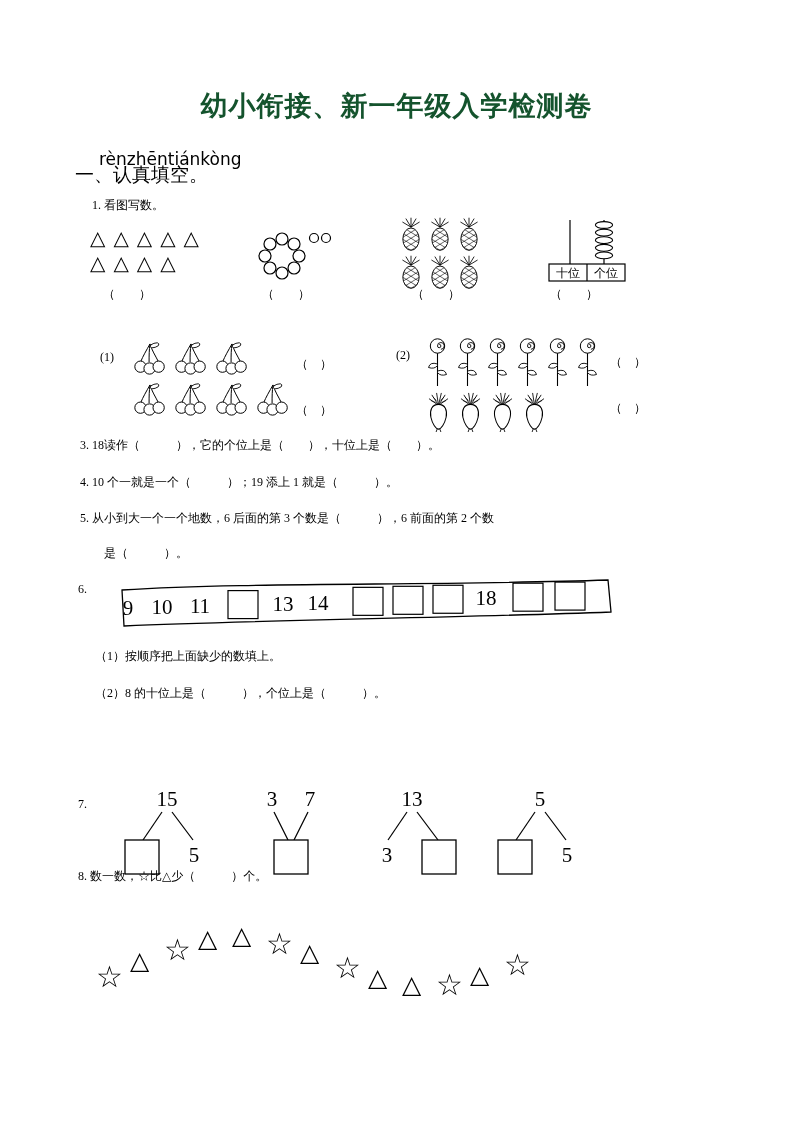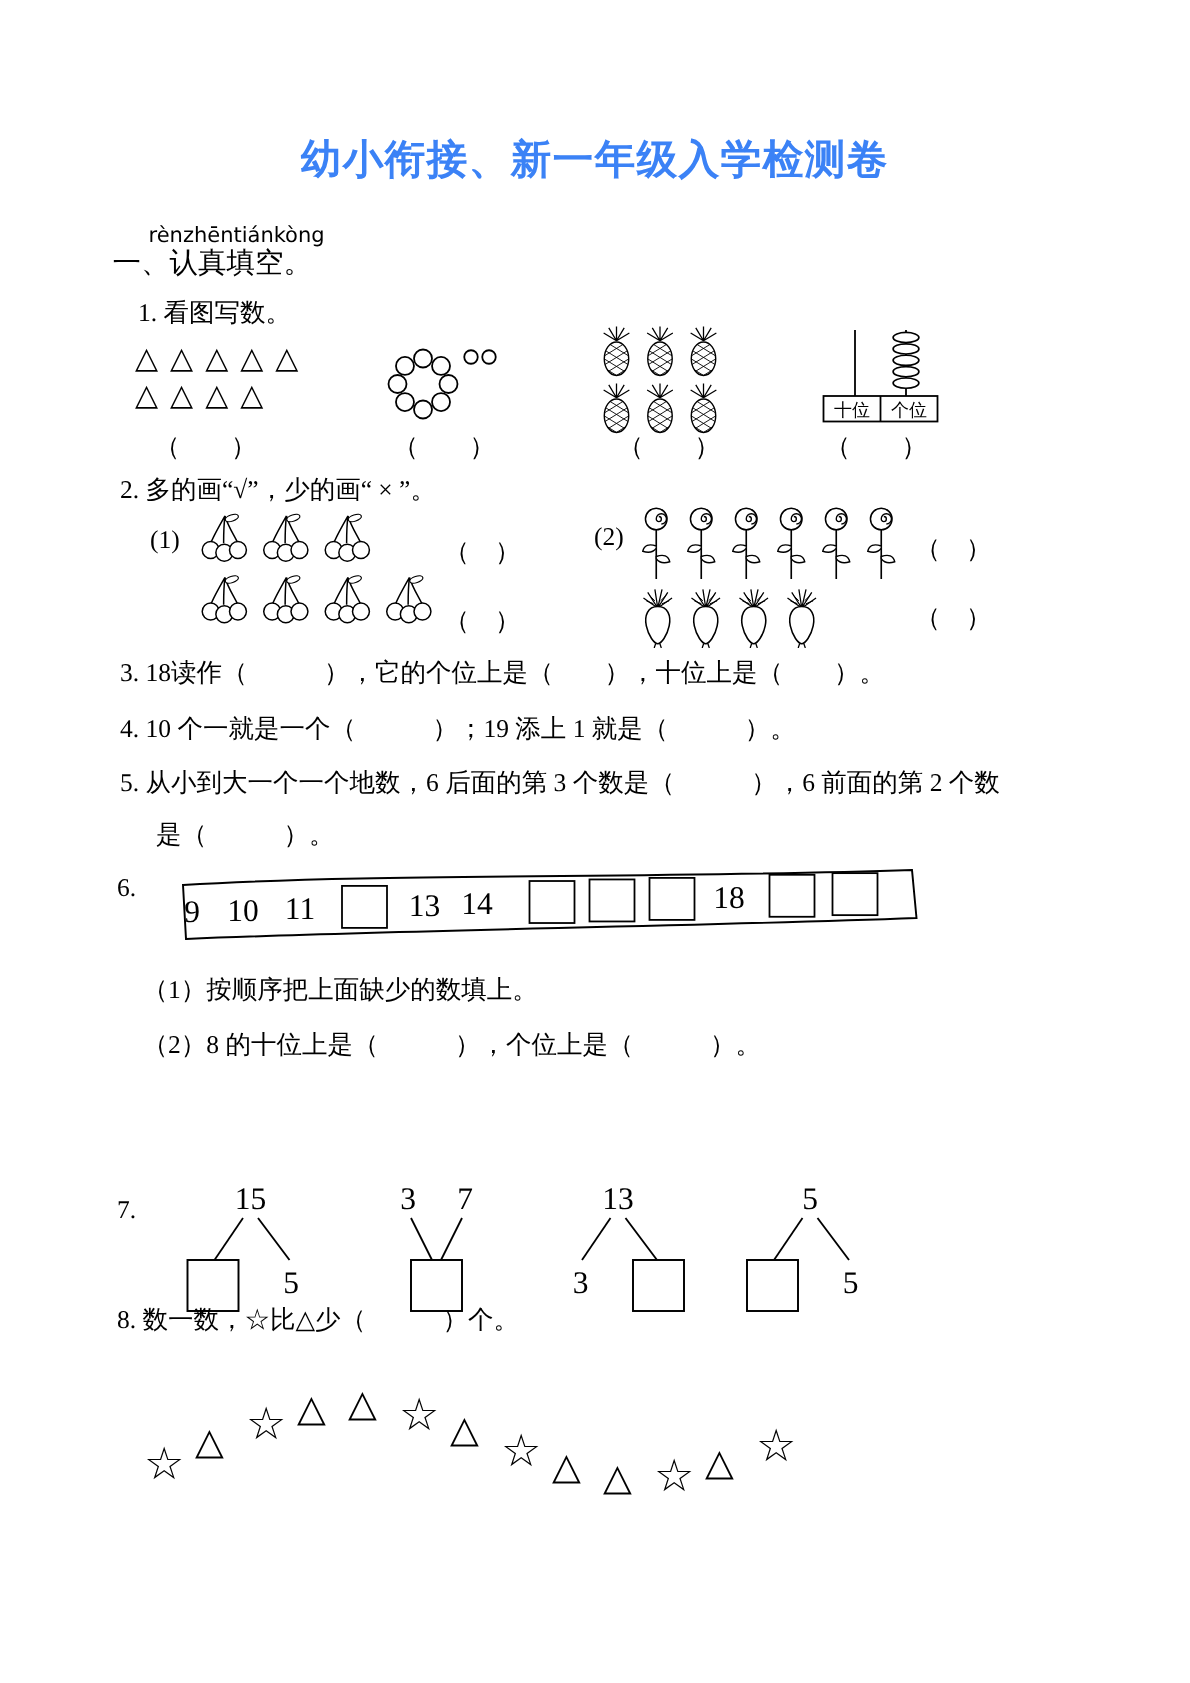--- a/index.html
+++ b/index.html
@@ -1,23 +1,23 @@
 <!DOCTYPE html>
 <html><head>
 <meta charset="utf-8">
 <style>
   html,body{margin:0;padding:0;background:#fff;}
   .page{position:relative;width:793px;height:1122px;background:#fff;color:#000;
         font-family:"Liberation Serif","DejaVu Serif",serif;overflow:hidden;}
   .abs{position:absolute;}
   .title{left:0;top:88px;width:793px;text-align:center;font-size:27px;font-weight:bold;
-         color:#3b82f6;font-family:"Liberation Sans","DejaVu Sans",sans-serif;letter-spacing:1px;}
-  .pinyin{left:99px;top:149px;font-size:14px;font-family:"DejaVu Sans",sans-serif;}
+         color:#14532d;font-family:"Liberation Sans","DejaVu Sans",sans-serif;letter-spacing:1px;}
+  .pinyin{left:99px;top:149px;font-size:17px;font-family:"DejaVu Sans",sans-serif;}
   .heading{left:75px;top:162px;font-size:19px;}
-  .txt{font-size:17px;white-space:nowrap;}
+  .txt{font-size:12px;white-space:nowrap;}
   .tri-row{display:flex;gap:8px;margin-bottom:3px;}
   .tri{font-family:"DejaVu Sans",sans-serif;font-size:20px;line-height:1.1;}
   .pic-row{display:flex;gap:3px;margin-bottom:6px;align-items:flex-end;}
   #cherries .pic-row{gap:1px;margin-bottom:4px;}
   #pineapples .pic-row{gap:3px;margin-bottom:2px;}
   .wave-shape{position:absolute;font-family:"DejaVu Sans",sans-serif;line-height:1;}
   .wave-star{font-size:30px;}
   .wave-tri{font-size:25px;}
   svg text{font-family:"Liberation Serif","DejaVu Serif",serif;}
 </style>
@@ -131,21 +131,20 @@
     <rect x="3" y="50" width="76" height="17" fill="#fff" stroke="#000" stroke-width="1.2"></rect>
     <line x1="41" y1="50" x2="41" y2="67" stroke="#000" stroke-width="1.2"></line>
     <text x="22" y="63" text-anchor="middle" font-size="12">十位</text>
     <text x="60" y="63" text-anchor="middle" font-size="12">个位</text>
   </svg>
   <span class="abs txt" style="left:103px;top:286px;">（　　）</span>
   <span class="abs txt" style="left:262px;top:286px;">（　　）</span>
   <span class="abs txt" style="left:412px;top:286px;">（　　）</span>
   <span class="abs txt" style="left:550px;top:286px;">（　　）</span>
 
-  <div class="abs txt" style="left:80px;top:315px;">2. 多的画“√”，少的画“ × ”。</div>
   <div class="abs txt" style="left:100px;top:350px;">(1)</div>
   <div class="abs" id="cherries" style="left:130px;top:340px;">
       <div class="pic-row">
         <svg width="40" height="37">
           <use width="40" height="37" href="#sym-cherry" xlink:href="#sym-cherry"></use>
         </svg>
         <svg width="40" height="37">
           <use width="40" height="37" href="#sym-cherry" xlink:href="#sym-cherry"></use>
         </svg>
         <svg width="40" height="37">

